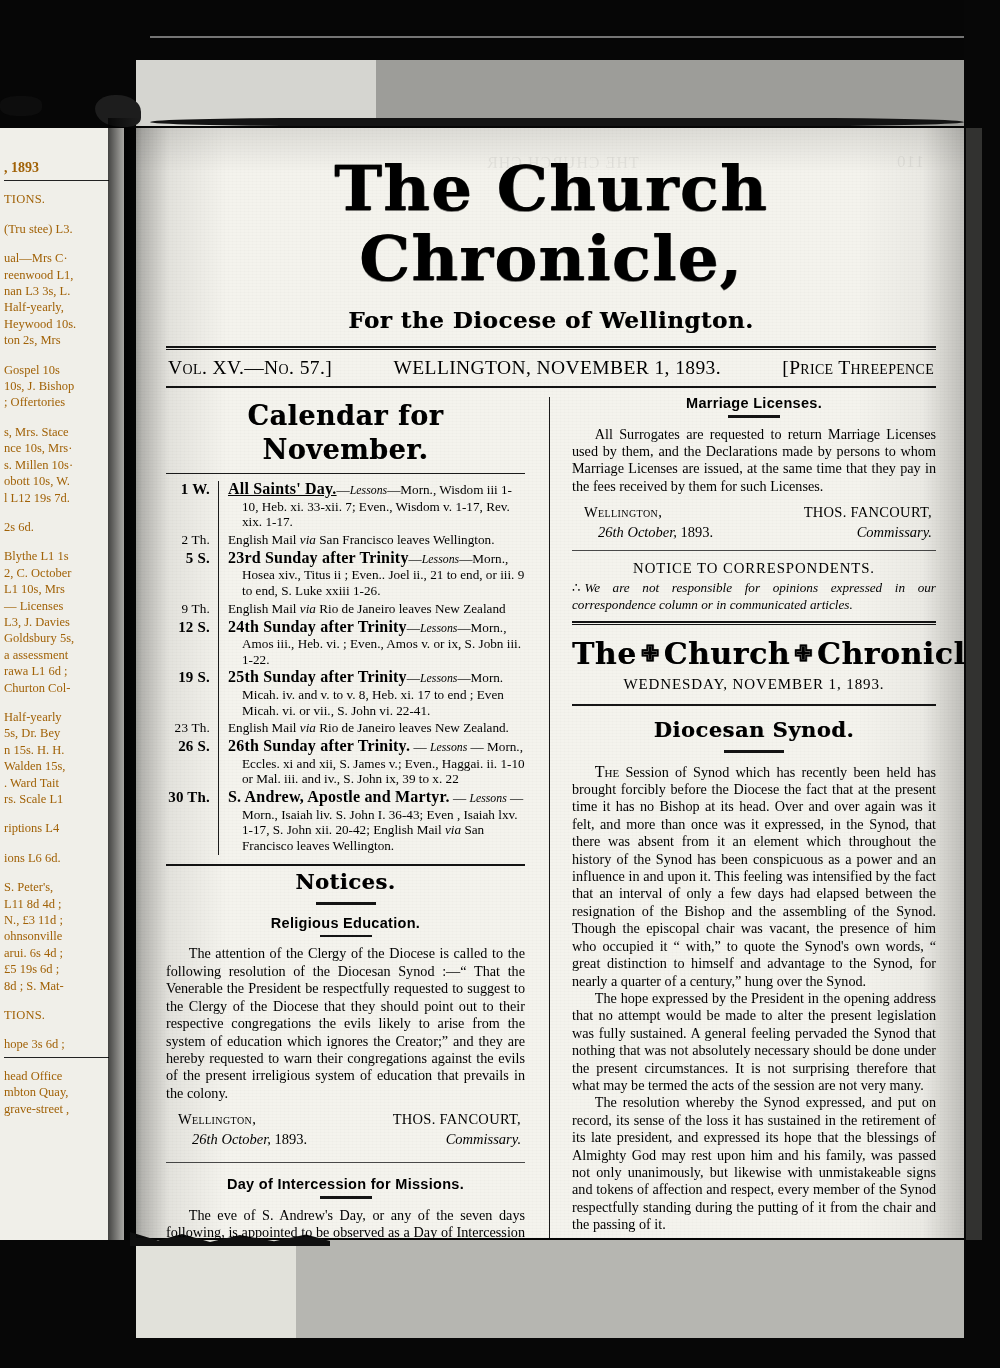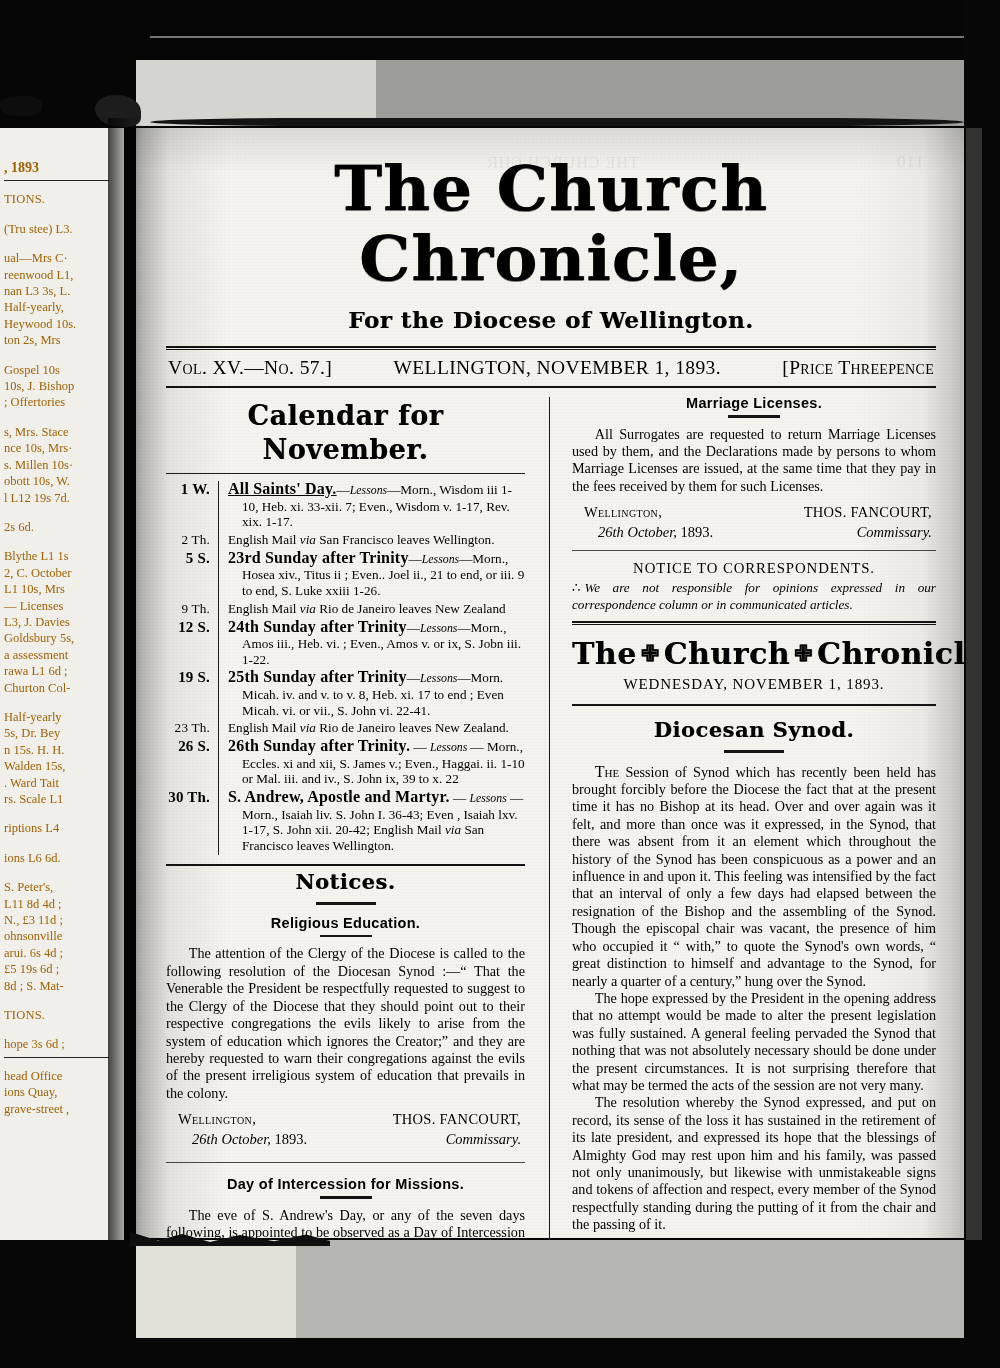--- a/index.html
+++ b/index.html
@@ -399,21 +399,21 @@
     <div class="pp-line">ohnsonville</div>
     <div class="pp-line">arui. 6s 4d ;</div>
     <div class="pp-line">£5 19s 6d ;</div>
     <div class="pp-line">8d ; S. Mat-</div>
     <div class="pp-gap"></div>
     <div class="pp-line pp-sc">TIONS.</div>
     <div class="pp-gap"></div>
     <div class="pp-line">hope  3s 6d ;</div>
     <div class="pp-rule"></div>
     <div class="pp-line">head  Office</div>
-    <div class="pp-line">ions Quay,</div>
+    <div class="pp-line">mbton Quay,</div>
     <div class="pp-line">grave-street ,</div>
   </div>
 <div id="prev-page-shadow"></div>
 
 <div id="page">
   <div id="page-inner">
 
     <span class="ghost" id="ghost-head">THE CHURCH CHR</span>
     <span class="ghost" id="ghost-num">110</span>
 

